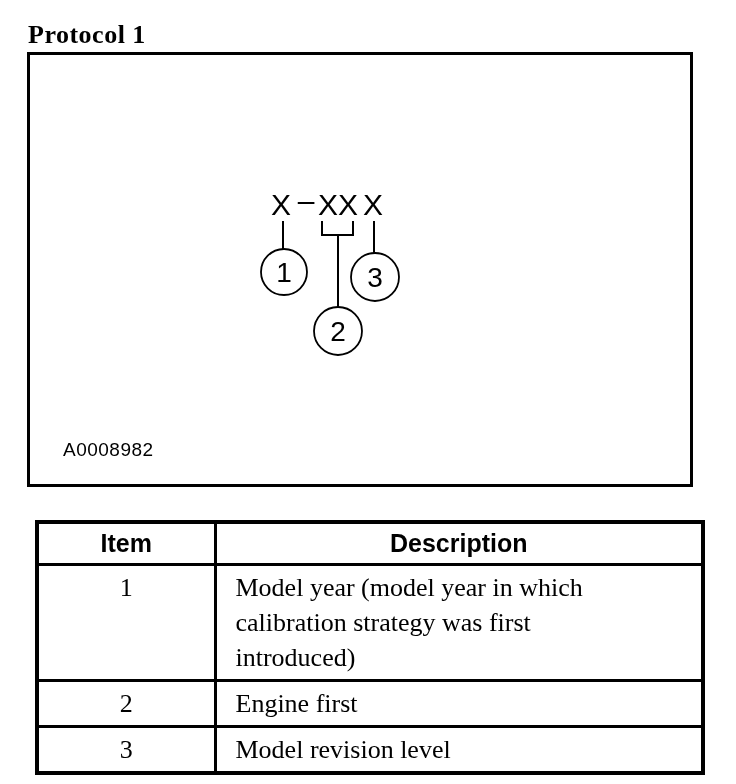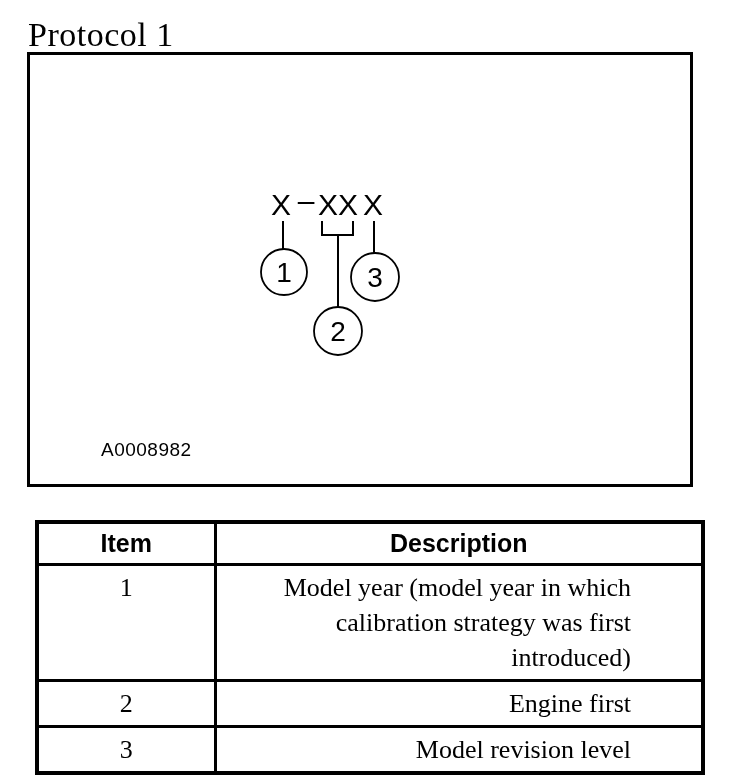--- a/index.html
+++ b/index.html
@@ -12,22 +12,22 @@
     height: 784px;
     background: #ffffff;
     overflow: hidden;
   }
 
   .title {
     position: absolute;
     left: 28px;
     top: 21px;
     font-family: "Liberation Serif", serif;
-    font-size: 34px;
-    font-weight: normal;
+    font-size: 26px;
+    font-weight: bold;
     color: #000000;
     line-height: 28px;
     letter-spacing: 0.5px;
   }
 
   .figure-box {
     position: absolute;
     left: 27px;
     top: 52px;
     width: 660px;
@@ -56,21 +56,20 @@
   }
 
   .figure-id {
     position: absolute;
     left: 33px;
     top: 384px;
     font-family: "Liberation Sans", sans-serif;
     font-size: 19px;
     color: #000000;
     letter-spacing: 0.5px;
-    margin-left: 38px;
   }
 
   table.spec-table {
     position: absolute;
     left: 27px;
     top: 520px;
     width: 666px;
     border-collapse: collapse;
     table-layout: fixed;
     background: #ffffff;
@@ -102,21 +101,21 @@
     vertical-align: top;
     line-height: 35px;
   }
 
   td.item-cell {
     text-align: center;
     padding-top: 4px;
   }
 
   td.desc-cell {
-    text-align: right;
+    text-align: left;
     padding: 4px 70px 4px 19px;
   }
 
   tr.row-tall { height: 105px; }
   tr.row-short-a { height: 42px; }
   tr.row-short-b { height: 46px; }
 </style>
 </head>
 <body>
 

